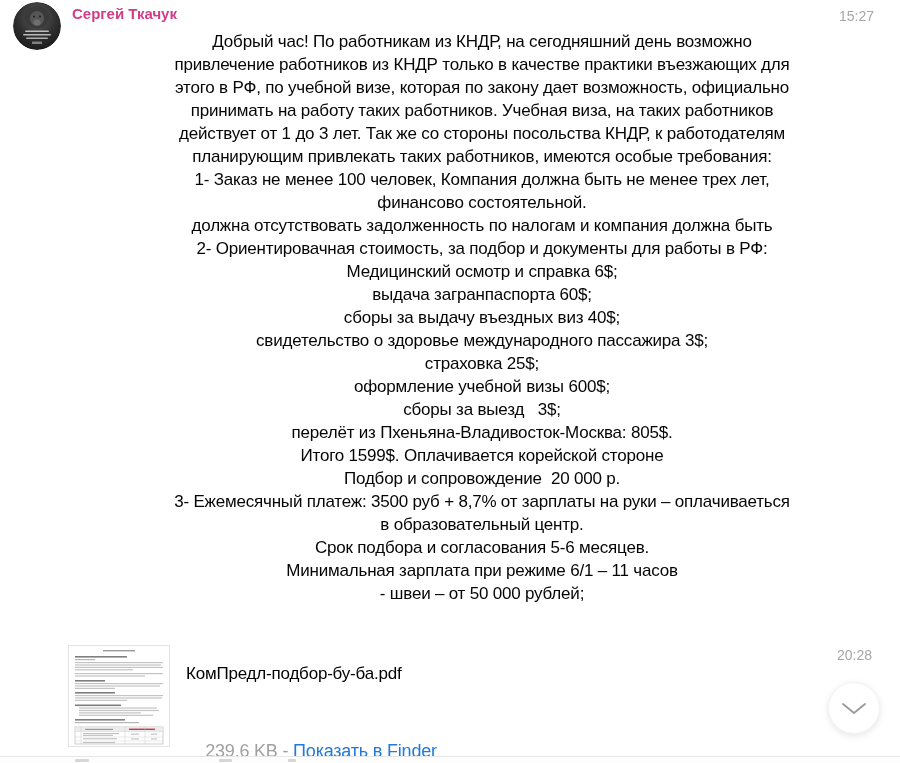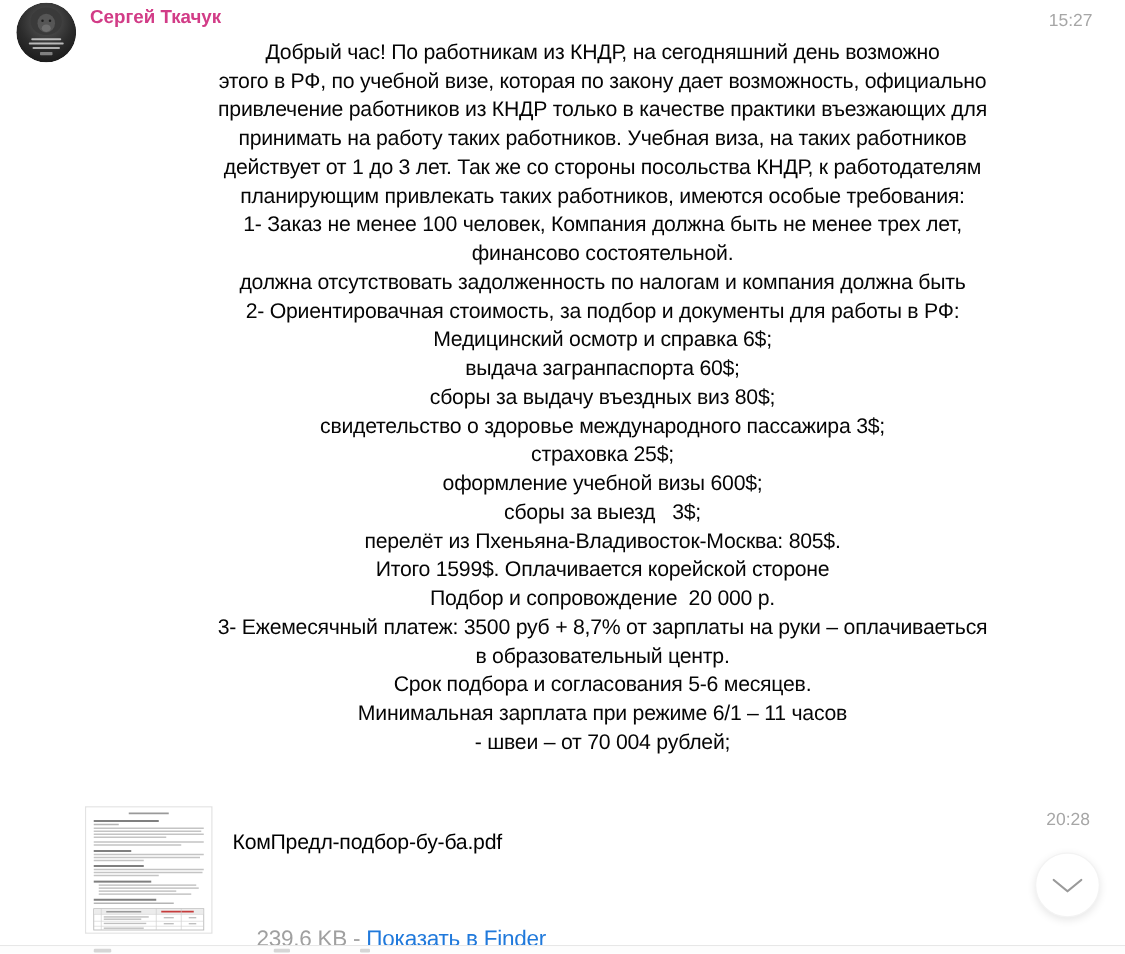--- a/index.html
+++ b/index.html
@@ -76,44 +76,44 @@
       <rect x="13" y="35.5" width="22" height="1.6" rx="0.8" fill="#e8e8e8" opacity="0.7"></rect>
       <rect x="19" y="39.5" width="10" height="2.6" rx="0.6" fill="#909090" opacity="0.85"></rect>
     </svg>
   </div>
 
   <div class="sender-name">Сергей Ткачук</div>
   <div class="time time1">15:27</div>
 
   <div class="msg">
       <div class="msg-line">Добрый час! По работникам из КНДР, на сегодняшний день возможно</div>
+      <div class="msg-line">привлечение работников из КНДР только в качестве практики въезжающих для</div>
       <div class="msg-line">этого в РФ, по учебной визе, которая по закону дает возможность, официально</div>
-      <div class="msg-line">привлечение работников из КНДР только в качестве практики въезжающих для</div>
       <div class="msg-line">принимать на работу таких работников. Учебная виза, на таких работников</div>
       <div class="msg-line">действует от 1 до 3 лет. Так же со стороны посольства КНДР, к работодателям</div>
       <div class="msg-line">планирующим привлекать таких работников, имеются особые требования:</div>
       <div class="msg-line">1- Заказ не менее 100 человек, Компания должна быть не менее трех лет,</div>
       <div class="msg-line">финансово состоятельной.</div>
       <div class="msg-line">должна отсутствовать задолженность по налогам и компания должна быть</div>
       <div class="msg-line">2- Ориентировачная стоимость, за подбор и документы для работы в РФ:</div>
       <div class="msg-line">Медицинский осмотр и справка 6$;</div>
       <div class="msg-line">выдача загранпаспорта 60$;</div>
-      <div class="msg-line">сборы за выдачу въездных виз 80$;</div>
+      <div class="msg-line">сборы за выдачу въездных виз 40$;</div>
       <div class="msg-line">свидетельство о здоровье международного пассажира 3$;</div>
       <div class="msg-line">страховка 25$;</div>
       <div class="msg-line">оформление учебной визы 600$;</div>
       <div class="msg-line">сборы за выезд   3$;</div>
       <div class="msg-line">перелёт из Пхеньяна-Владивосток-Москва: 805$.</div>
       <div class="msg-line">Итого 1599$. Оплачивается корейской стороне</div>
       <div class="msg-line">Подбор и сопровождение  20 000 р.</div>
       <div class="msg-line">3- Ежемесячный платеж: 3500 руб + 8,7% от зарплаты на руки – оплачиваеться</div>
       <div class="msg-line">в образовательный центр.</div>
       <div class="msg-line">Срок подбора и согласования 5-6 месяцев.</div>
       <div class="msg-line">Минимальная зарплата при режиме 6/1 – 11 часов</div>
-      <div class="msg-line">- швеи – от 70 004 рублей;</div>
+      <div class="msg-line">- швеи – от 50 000 рублей;</div>
     </div>
 
   <div class="thumb">
     <svg viewBox="0 0 100 100">
       <rect width="100" height="100" fill="#ffffff"></rect>
       <rect x="34" y="4" width="32" height="1.4" fill="#9a9a9a"></rect>
       <rect x="6" y="10" width="52" height="1.6" fill="#7f7f7f"></rect>
       <rect x="6" y="13" width="20" height="1.2" fill="#b5b5b5"></rect>
       <rect x="6" y="16" width="88" height="1.2" fill="#c4c4c4"></rect>
       <rect x="6" y="18.4" width="86" height="1.2" fill="#c4c4c4"></rect>

